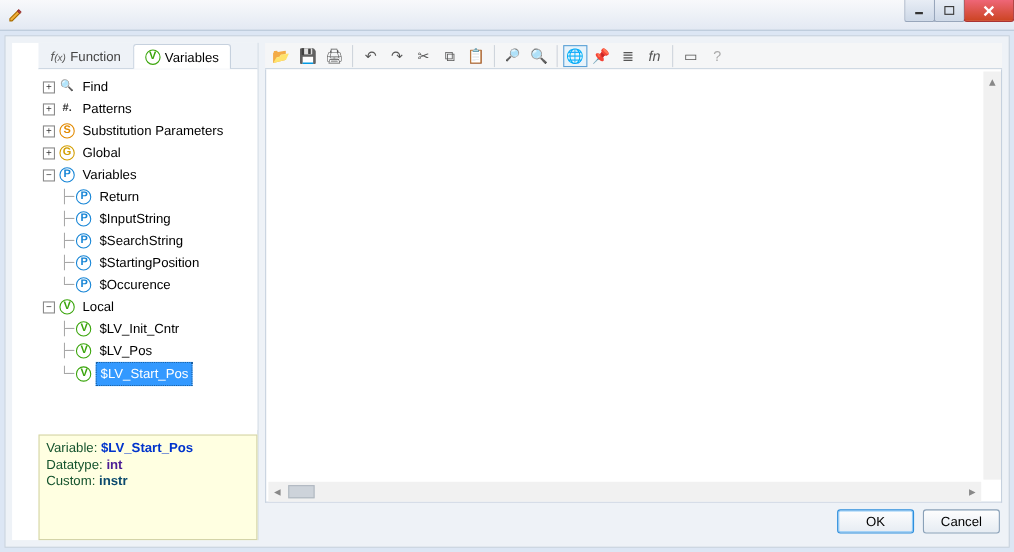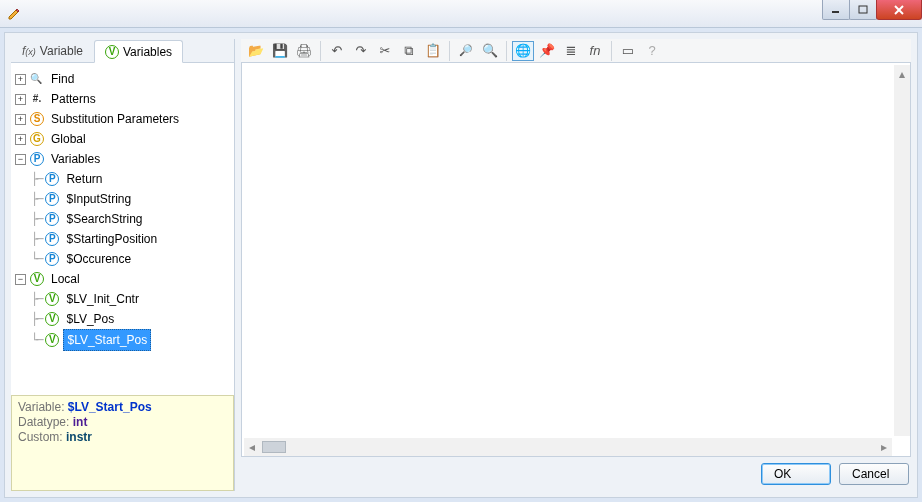--- a/index.html
+++ b/index.html
@@ -11,21 +11,21 @@
 .titlebar .title { color: #222; }
 .win-controls { position: absolute; right: 0; top: 0; display: flex; height: 20px; }
 .win-btn { width: 28px; height: 20px; display: flex; align-items: center; justify-content: center; background: linear-gradient(#e8edf5,#cdd8e7); border: 1px solid #98a6bb; border-top: none; margin-left: -1px; }
 .win-btn.min, .win-btn.max { border-radius: 0 0 2px 2px; }
 .win-btn.close { background: linear-gradient(#e67,#c42); border-color: #a33; width: 46px; border-radius: 0 0 3px 3px; color: white; font-weight: bold; }
 
 
 .main { position: absolute; top: 28px; left: 0; right: 0; bottom: 0; background: #eef2f7; border: 1px solid #c6d1de; margin: 4px; display: flex; }
 
 
-.left-panel { width: 224px; border-right: 1px solid #c6d1de; display: flex; flex-direction: column; background: #fff; margin: 6px 0 6px 6px; }
+.left-panel { width: 224px; border-right: 1px solid #c6d1de; display: flex; flex-direction: column; background: #fff; margin: 6px 0 6px 6px; padding-left: 24px; }
 .tabs { height: 24px; display: flex; border-bottom: 1px solid #c6d1de; background: #eef2f7; }
 .tab { display: flex; align-items: center; gap: 4px; padding: 3px 10px; border: 1px solid transparent; cursor: default; }
 .tab.active { background: #fff; border: 1px solid #c6d1de; border-bottom-color: #fff; border-radius: 3px 3px 0 0; position: relative; top: 1px; }
 .tab.inactive { color: #444; }
 
 
 .tree { flex: 1; overflow: auto; padding: 6px 4px; background: #fff; font-size: 11px; line-height: 18px; }
 .tree-node { display: flex; align-items: center; gap: 4px; white-space: nowrap; }
 .tree-children { padding-left: 0; }
 .twisty { width: 11px; height: 11px; border: 1px solid #8a8a8a; font-size: 9px; line-height: 9px; text-align: center; color: #333; background: #fff; }
@@ -35,38 +35,38 @@
 .ic-pat { color:#333; font-weight: bold; }
 .ic-sub { background: #fff; color:#e28a00; border: 1px solid #e28a00;}
 .ic-glb { background: #fff; color:#d39e00; border: 1px solid #d39e00;}
 .ic-par { background: #fff; color:#1685d6; border: 1px solid #1685d6;}
 .ic-var { background: #fff; color:#3aa50b; border: 1px solid #3aa50b;}
 .node-label { padding: 1px 3px; }
 .node-label.selected { background: #3399ff; color: #fff; border: 1px dotted #1a5fa0; }
 
 
 .info-panel { height: 96px; background: #ffffe1; border: 1px solid #d4d4a8; margin-top: 4px; padding: 4px 6px; font-size: 11px; line-height: 15px; color: #000; }
-.info-panel .k { color: #737373; }
+.info-panel .k { color: #14532d; }
 .info-panel .v-name { color: #0033cc; font-weight: bold; }
 .info-panel .v-type { color: #4c1d95; font-weight: bold; }
 .info-panel .v-ctx { color: #0c4a6e; font-weight: bold; }
 
 
 .right-panel { flex: 1; display: flex; flex-direction: column; margin: 6px 6px 6px 6px; }
 .toolbar { height: 24px; background: #f5f6f7; border-bottom: 1px solid #c6d1de; display: flex; align-items: center; gap: 2px; padding: 0 4px; }
 .tbtn { width: 22px; height: 20px; display: flex; align-items: center; justify-content: center; color: #555; font-size: 13px; }
 .tbtn.sep { width: 1px; background: #cfd5dc; margin: 0 3px; }
 .editor-frame { flex: 1; border: 1px solid #c6d1de; border-top: none; background: #fff; position: relative; }
 .editor { position: absolute; inset: 2px 18px 20px 2px; background: #fff; }
 .scroll-v { position: absolute; right: 0; top: 2px; bottom: 20px; width: 16px; background: #f1f1f1; display: flex; align-items: flex-start; justify-content: center; padding-top:2px; color:#888;}
 .scroll-h { position: absolute; left: 2px; right: 18px; bottom: 0; height: 18px; background: #f1f1f1; display: flex; align-items: center; }
 .scroll-h .thumb { width: 24px; height: 12px; background: #cdd3da; margin-left: 2px; border: 1px solid #b0b8c0;}
 .scroll-h .arrow-l, .scroll-h .arrow-r { width: 16px; text-align:center; color:#888; }
 .buttons-row { height: 34px; display: flex; justify-content: flex-end; align-items: center; gap: 8px; padding-right: 2px; }
-.btn { min-width: 70px; height: 22px; border: 1px solid #8aa1b8; border-radius: 3px; background: linear-gradient(#fdfdfd,#e6ecf3); padding: 0 12px; line-height: 20px; font-size: 12px; }
+.btn { min-width: 70px; height: 22px; border: 1px solid #8aa1b8; border-radius: 3px; background: linear-gradient(#fdfdfd,#e6ecf3); padding: 0 12px; text-align: center; line-height: 20px; font-size: 12px; }
 .btn.primary { border: 1px solid #2e8fdd; box-shadow: 0 0 0 1px #8ec9f7 inset; }
 </style>
 </head>
 <body>
 
 <div class="titlebar">
   <span class="icon">
     <svg width="14" height="14" viewBox="0 0 14 14">
         <path d="M2 12 L4 12 L11 5 L9 3 L2 10 Z" fill="#f4b13d" stroke="#a86d00"></path>
         <path d="M9 3 L11 5 L12 4 L10 2 Z" fill="#d66" stroke="#933"></path>
@@ -91,21 +91,21 @@
       </div>
   </div>
 </div>
 
 <div class="main">
 
   <div class="left-panel">
     <div class="tabs">
       <div class="tab inactive">
         <span style="font-style:italic;color:#5a5a5a;">f<span style="font-size:9px">(x)</span></span>
-        <span>Variable</span>
+        <span>Function</span>
       </div>
       <div class="tab active">
         <span class="tree-icon ic-var">V</span>
         <span>Variables</span>
       </div>
     </div>
 
     <div class="tree">
       <div class="tree-node">
         <span class="twisty">+</span>

